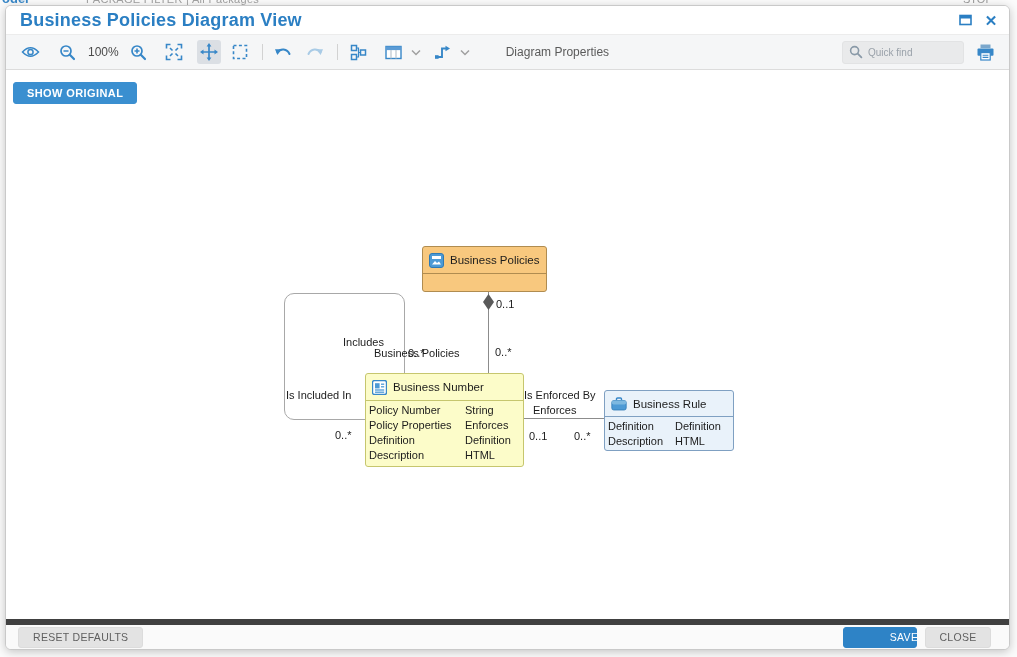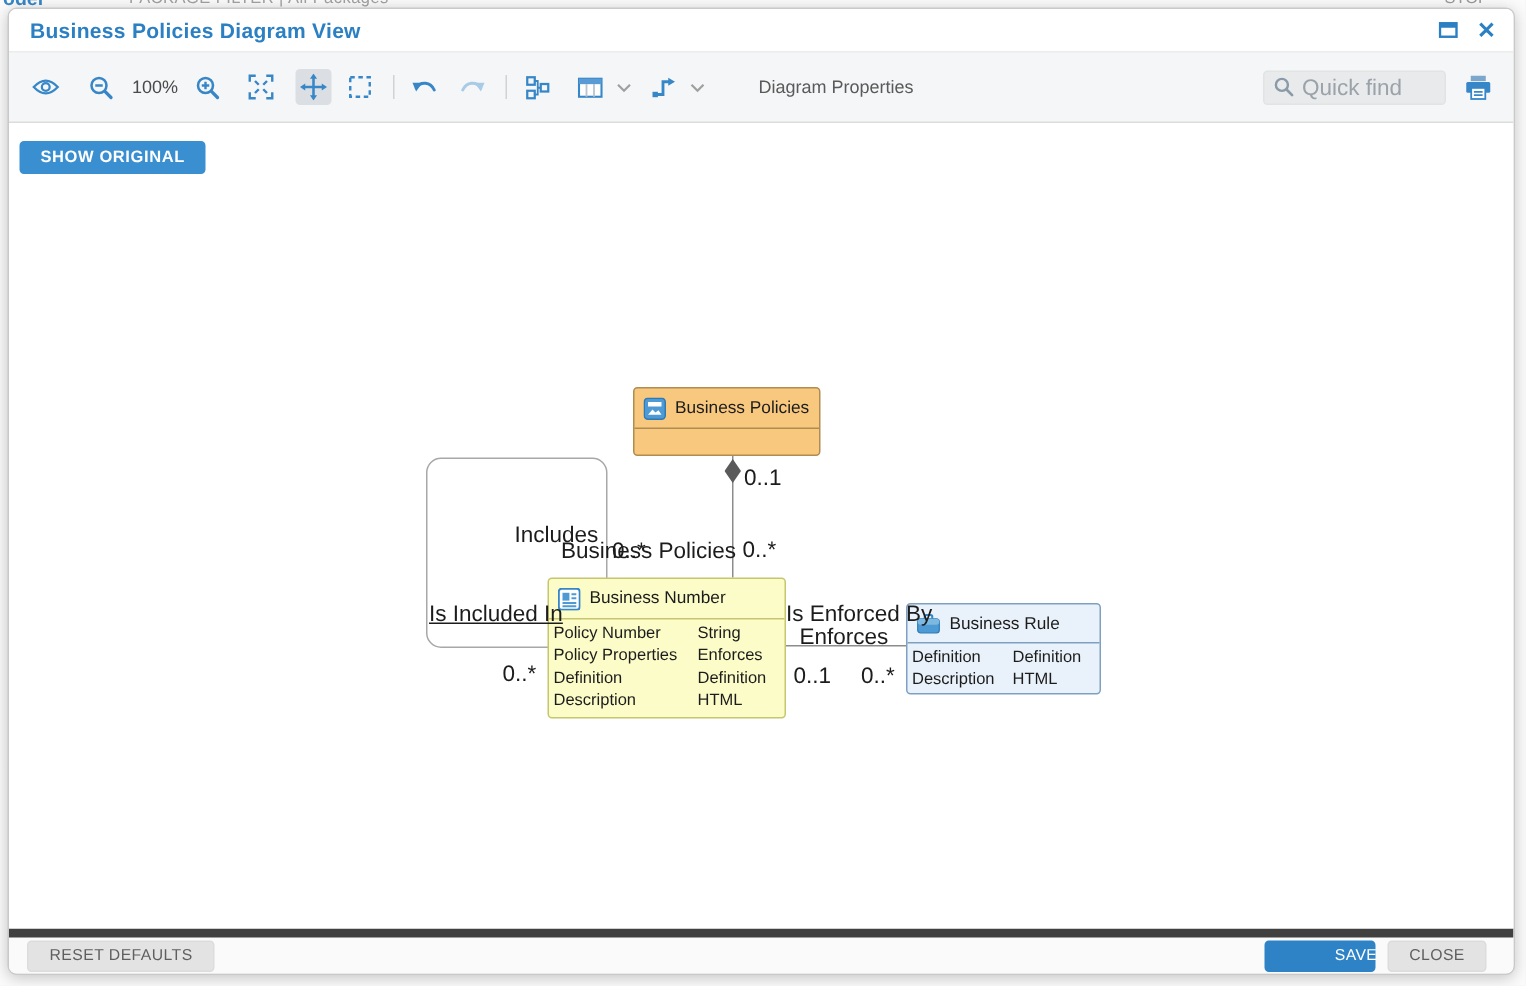--- a/index.html
+++ b/index.html
@@ -13,40 +13,40 @@
   .bg-strip .bg-filter { position:absolute; left:86px; top:-7px; color:#a2a2a2; font-size:11px; letter-spacing:.3px; }
   .bg-strip .bg-stopedit { position:absolute; left:963px; top:-7px; color:#9a9a9a; font-size:11px; }
 
   
   .modal { position:absolute; left:5px; top:5px; width:1005px; height:645px;
            background:#ffffff; border:1px solid #c9c9c9; border-radius:6px;
            box-shadow:0 2px 10px rgba(0,0,0,.22); display:flex; flex-direction:column; overflow:hidden; }
 
   
   .titlebar { height:28px; background:#fff; display:flex; align-items:center; padding:0 10px 0 14px; flex:0 0 auto; }
-  .titlebar .title { color:#2b7fc3; font-size:14px; font-weight:bold; letter-spacing:.2px; }
+  .titlebar .title { color:#2b7fc3; font-size:18px; font-weight:bold; letter-spacing:.2px; }
   .win-controls { margin-left:auto; display:flex; align-items:center; gap:10px; }
   .win-btn { width:16px; height:16px; display:flex; align-items:center; justify-content:center; cursor:pointer; }
   .close-glyph { color:#2b7fc3; font-size:15px; font-weight:bold; line-height:1; }
 
   
-  .toolbar { height:48px; background:#f5f6f7; border-top:1px solid #ececec; border-bottom:1px solid #dcdcdc;
+  .toolbar { height:36px; background:#f5f6f7; border-top:1px solid #ececec; border-bottom:1px solid #dcdcdc;
              display:flex; align-items:center; padding:0 12px; flex:0 0 auto; }
   .tbtn { height:24px; min-width:24px; display:flex; align-items:center; justify-content:center;
           border-radius:3px; margin-right:7px; cursor:pointer; }
   .tbtn.selected { background:#dbdfe4; }
   .tb-sep { width:1px; height:16px; background:#d2d2d2; margin:0 9px 0 3px; }
   .zoom-label { font-size:12px; color:#4a4a4a; margin:0 8px 0 2px; }
   .chev { margin:0 10px 0 -2px; cursor:pointer; display:flex; align-items:center; }
   .tb-text { font-size:12px; color:#5a5a5a; margin-left:26px; }
   .tb-right { margin-left:auto; display:flex; align-items:center; gap:9px; }
   .quickfind { width:122px; height:23px; background:#e9eaeb; border:1px solid #e2e3e4; border-radius:3px;
                display:flex; align-items:center; padding:0 6px; }
   .quickfind input { border:none; outline:none; background:transparent; width:86px; margin-left:5px;
-                     font-size:15px; color:#c2410c; font-family:"Liberation Sans", sans-serif; }
+                     font-size:10px; color:#c2410c; font-family:"Liberation Sans", sans-serif; }
   .quickfind input::placeholder { color:#9aa2aa; }
 
   
   .canvas { position:relative; flex:1 1 auto; background:#fff; overflow:hidden; }
   .show-original { position:absolute; left:7px; top:12px; height:22px; padding:0 13px;
                    background:#3a8fd0; border:1px solid #3a8fd0; border-radius:3px; color:#fff;
                    font-size:11px; font-weight:bold; letter-spacing:.4px; display:flex; align-items:center; cursor:pointer; }
 
   
   .dg { position:absolute; }
@@ -63,21 +63,21 @@
   .n-policy .attr-type { left:99px; }
   .n-rule { left:598px; top:320px; width:130px; height:61px; background:#e9f2fa; border:1px solid #7fa0c2; z-index:4; }
   .n-rule .body { border-color:#7fa0c2; }
   .n-rule .attr-type { left:70px; }
 
   .loop-rect { left:278px; top:223px; width:121px; height:127px; background:#fff;
                border:1px solid #a8a8a8; border-radius:10px; z-index:2; }
   .vline { left:482px; top:222px; width:1px; height:81px; background:#8c8c8c; z-index:1; }
   .hline { left:518px; top:348px; width:80px; height:1px; background:#8c8c8c; z-index:1; }
   .diamond { left:477px; top:224px; z-index:3; }
-  .dlabel { position:absolute; font-size:15px; color:#1c1c1c; white-space:nowrap; z-index:5; }
+  .dlabel { position:absolute; font-size:11px; color:#1c1c1c; white-space:nowrap; z-index:5; }
 
   
   .footer { height:30px; background:#fafafa; border-top:6px solid #404040; display:flex;
             align-items:center; padding:0 18px 0 12px; flex:0 0 auto; }
   .btn { height:21px; border-radius:3px; display:flex; align-items:center; justify-content:center;
          font-size:10.5px; letter-spacing:.3px; cursor:pointer; border:1px solid transparent; }
   .btn-gray { background:#e3e3e3; border-color:#dcdcdc; color:#5f5f5f; }
   .btn-blue { background:#2e83c6; border-color:#2e83c6; color:#fff; }
   .btn-reset { padding:0 14px; }
   .btn-save { width:74px; margin-left:auto;padding-left:48px; }
@@ -319,21 +319,21 @@
           <span class="attr-type">HTML</span>
         </div>
       </div>
     </div>
 
     <span class="dlabel" style="left:490px; top:228px;">0..1</span>
     <span class="dlabel" style="left:489px; top:276px;">0..*</span>
     <span class="dlabel" style="left:337px; top:266px;">Includes</span>
     <span class="dlabel" style="left:368px; top:277px;">Business Policies</span>
     <span class="dlabel" style="left:402px; top:277px;">0..*</span>
-    <span class="dlabel" style="left:280px; top:319px;text-decoration:underline;">Is Included In</span>
+    <span class="dlabel" style="left:280px; top:319px;">Is Included In</span>
     <span class="dlabel" style="left:329px; top:359px;">0..*</span>
     <span class="dlabel" style="left:518px; top:319px;">Is Enforced By</span>
     <span class="dlabel" style="left:527px; top:334px;">Enforces</span>
     <span class="dlabel" style="left:523px; top:360px;">0..1</span>
     <span class="dlabel" style="left:568px; top:360px;">0..*</span>
   </div>
 
   <div class="footer">
     <div class="btn btn-gray btn-reset">RESET DEFAULTS</div>
     <div class="btn btn-blue btn-save">SAVE</div>

